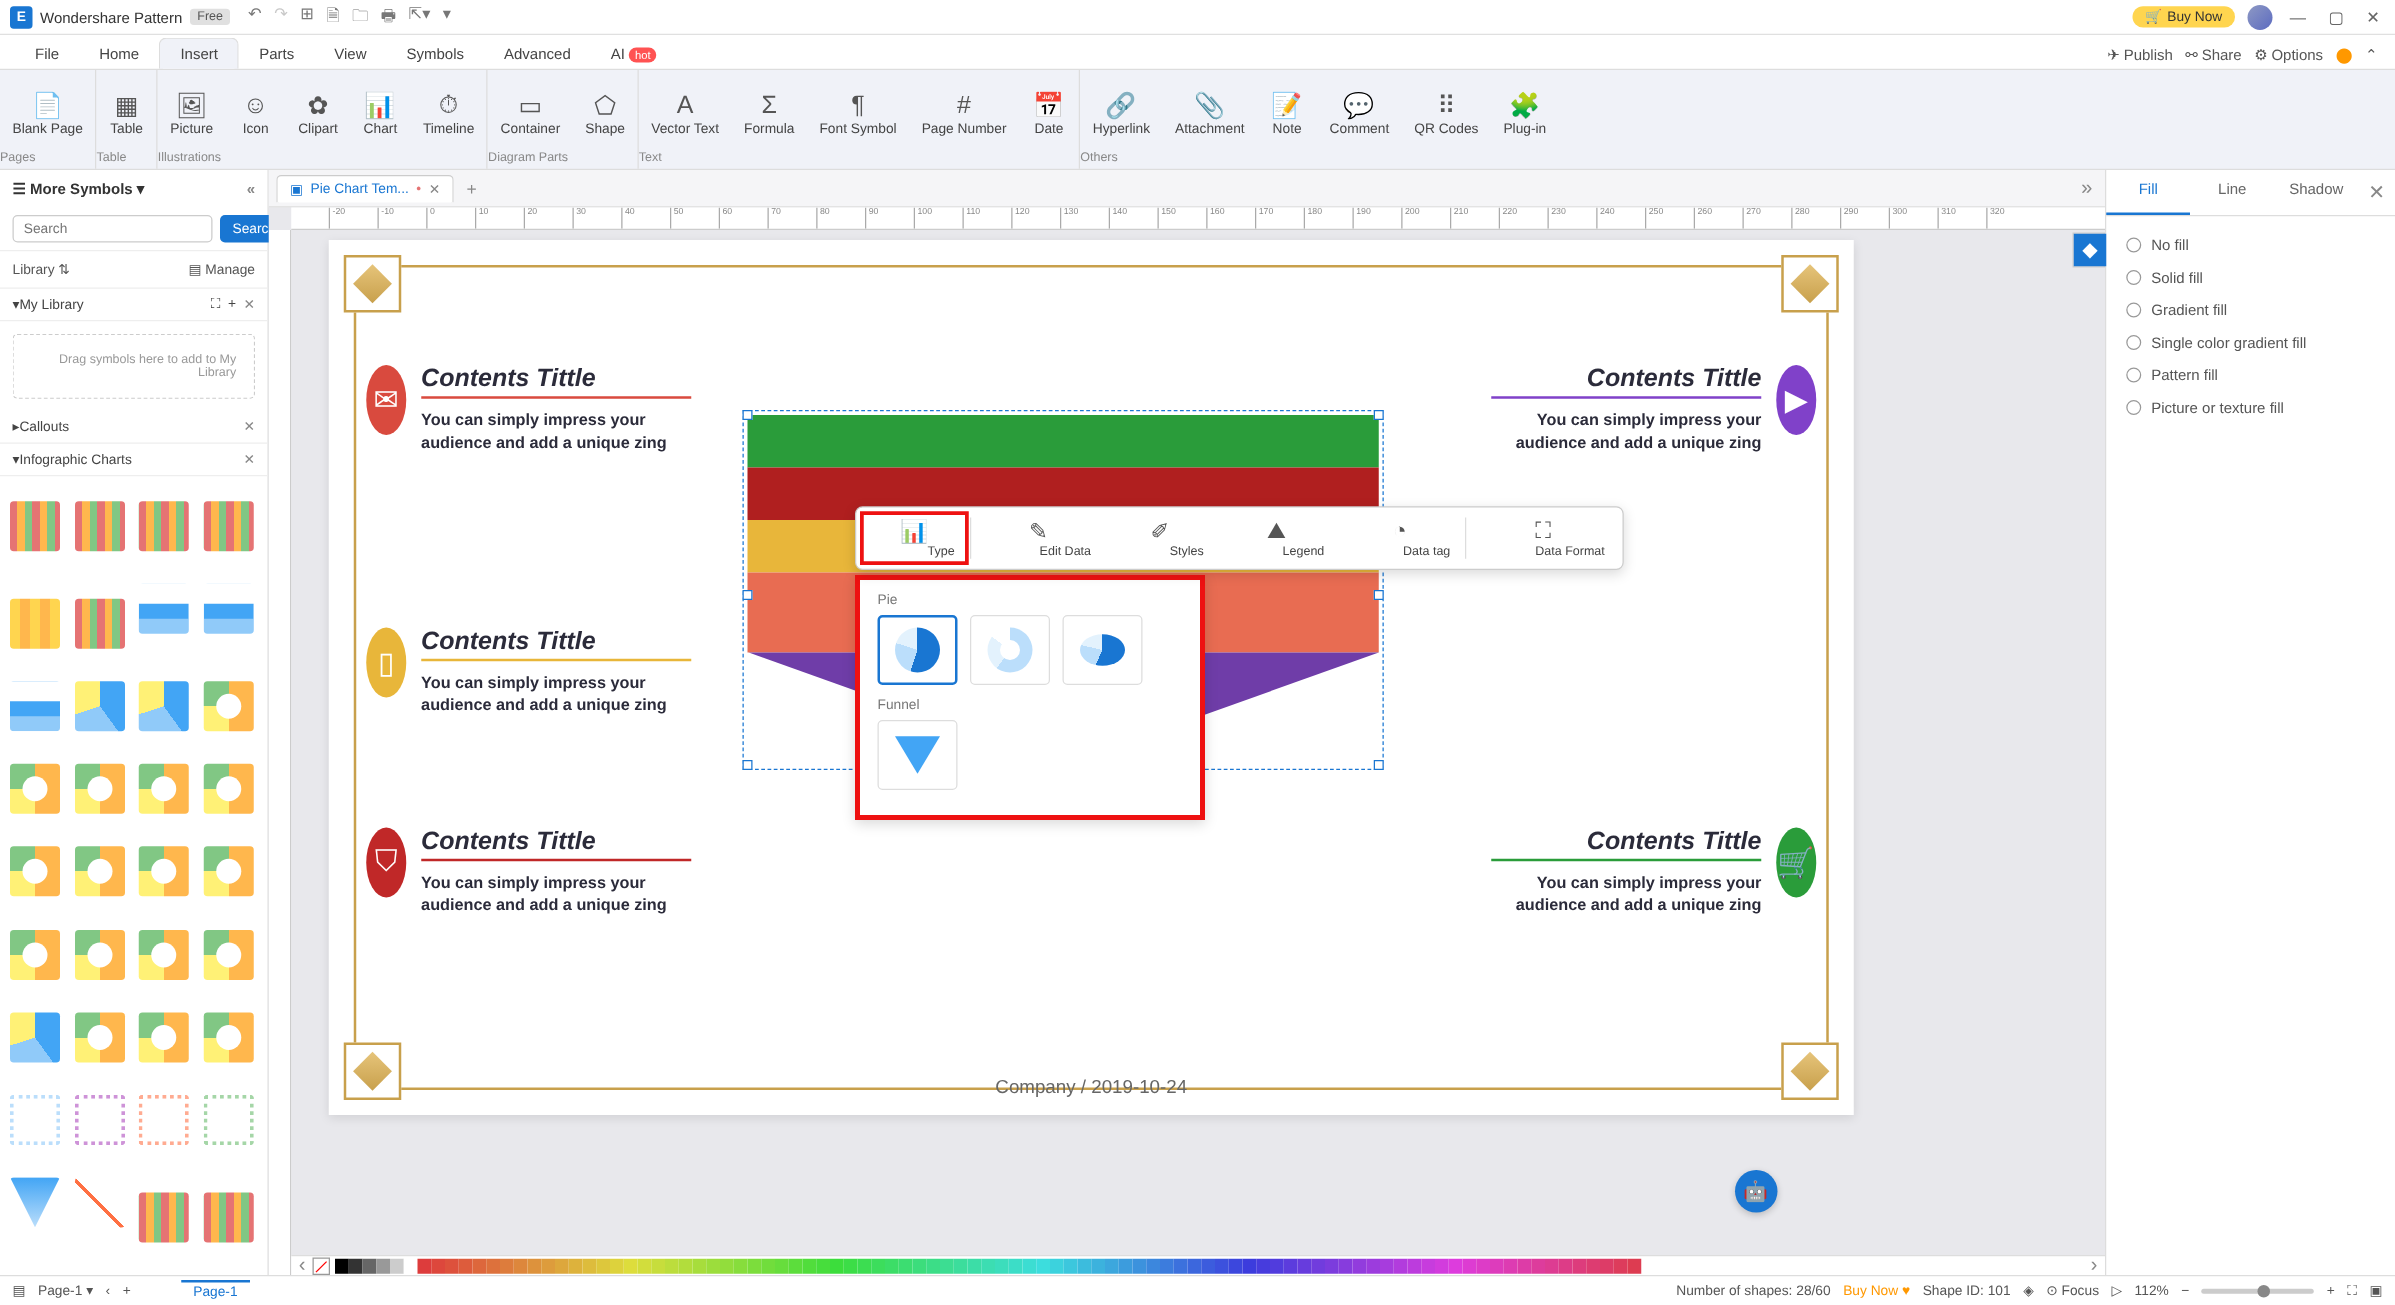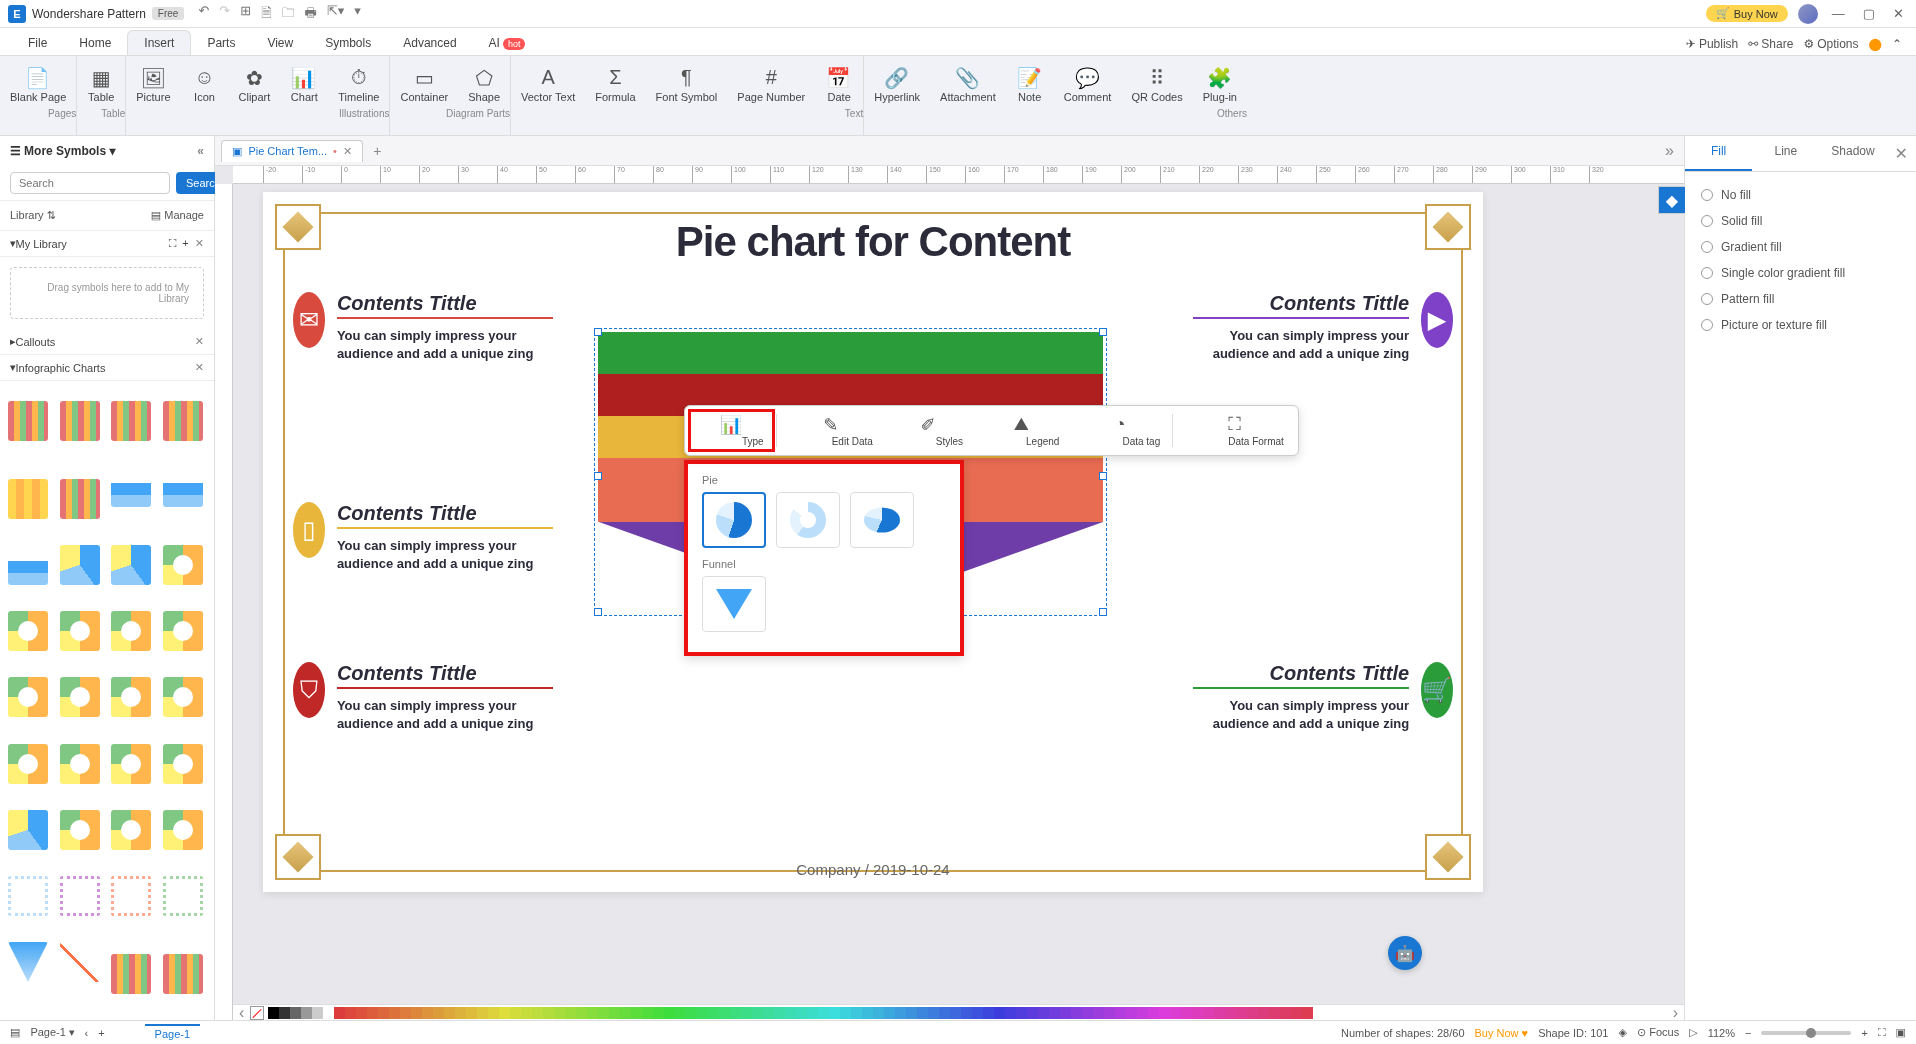--- a/index.html
+++ b/index.html
@@ -23,21 +23,21 @@
 .menutabs .tab.active { background: #f0f2f8; border-radius: 6px 6px 0 0; border: 1px solid #ddd; border-bottom: none; }
 .menutabs .hot { background: #ff5252; color: #fff; font-size: 9px; padding: 1px 5px; border-radius: 7px; margin-left: 3px; }
 .menutabs .right { margin-left: auto; display: flex; align-items: center; gap: 10px; padding-right: 14px; padding-bottom: 4px; }
 .menutabs .right span { font-size: 12px; color: #555; cursor: pointer; display: flex; align-items: center; gap: 3px; }
 .menutabs .right .notif { color: #ff9800; }
 
 
 .ribbon { height: 80px; background: #f0f2f8; display: flex; align-items: stretch; border-bottom: 1px solid #ddd; }
 .ribbon .group { display: flex; flex-direction: column; border-right: 1px solid #ddd; padding: 4px 0 0 0; }
 .ribbon .group .items { display: flex; flex: 1; }
-.ribbon .group .label { font-size: 10px; color: #888; text-align: right; padding-bottom: 16px; }
+.ribbon .group .label { font-size: 10px; color: #888; text-align: left; padding-bottom: 3px; }
 .ribbon .item { display: flex; flex-direction: column; align-items: center; justify-content: center; padding: 0 10px; cursor: pointer; min-width: 48px; }
 .ribbon .item .ico { font-size: 20px; color: #555; height: 26px; display: flex; align-items: center; }
 .ribbon .item .txt { font-size: 11px; color: #444; text-align: center; line-height: 1.1; }
 
 
 .main { display: flex; height: calc(1044px - 28px - 28px - 80px - 24px); }
 
 
 .leftpanel { width: 215px; background: #fff; border-right: 1px solid #ddd; display: flex; flex-direction: column; }
 .leftpanel .header { display: flex; align-items: center; padding: 8px 10px; font-size: 12px; font-weight: 600; color: #333; }
@@ -438,21 +438,20 @@
             </div>
           <div class="corner c-tr">
               <div class="diamond"></div>
             </div>
           <div class="corner c-bl">
               <div class="diamond"></div>
             </div>
           <div class="corner c-br">
               <div class="diamond"></div>
             </div>
-          <h1>Pie chart for Content</h1>
 
           <div class="content-block cb-left" style="left:30px;top:100px">
             <div class="icon-circ" style="background:#d94a3e">✉</div>
             <div>
               <div class="title">Contents Tittle</div>
               <div class="uline" style="background:#d94a3e"></div>
               <div class="desc">You can simply impress your audience and add a unique zing</div>
             </div>
           </div>
           <div class="content-block cb-right" style="right:30px;top:100px">

